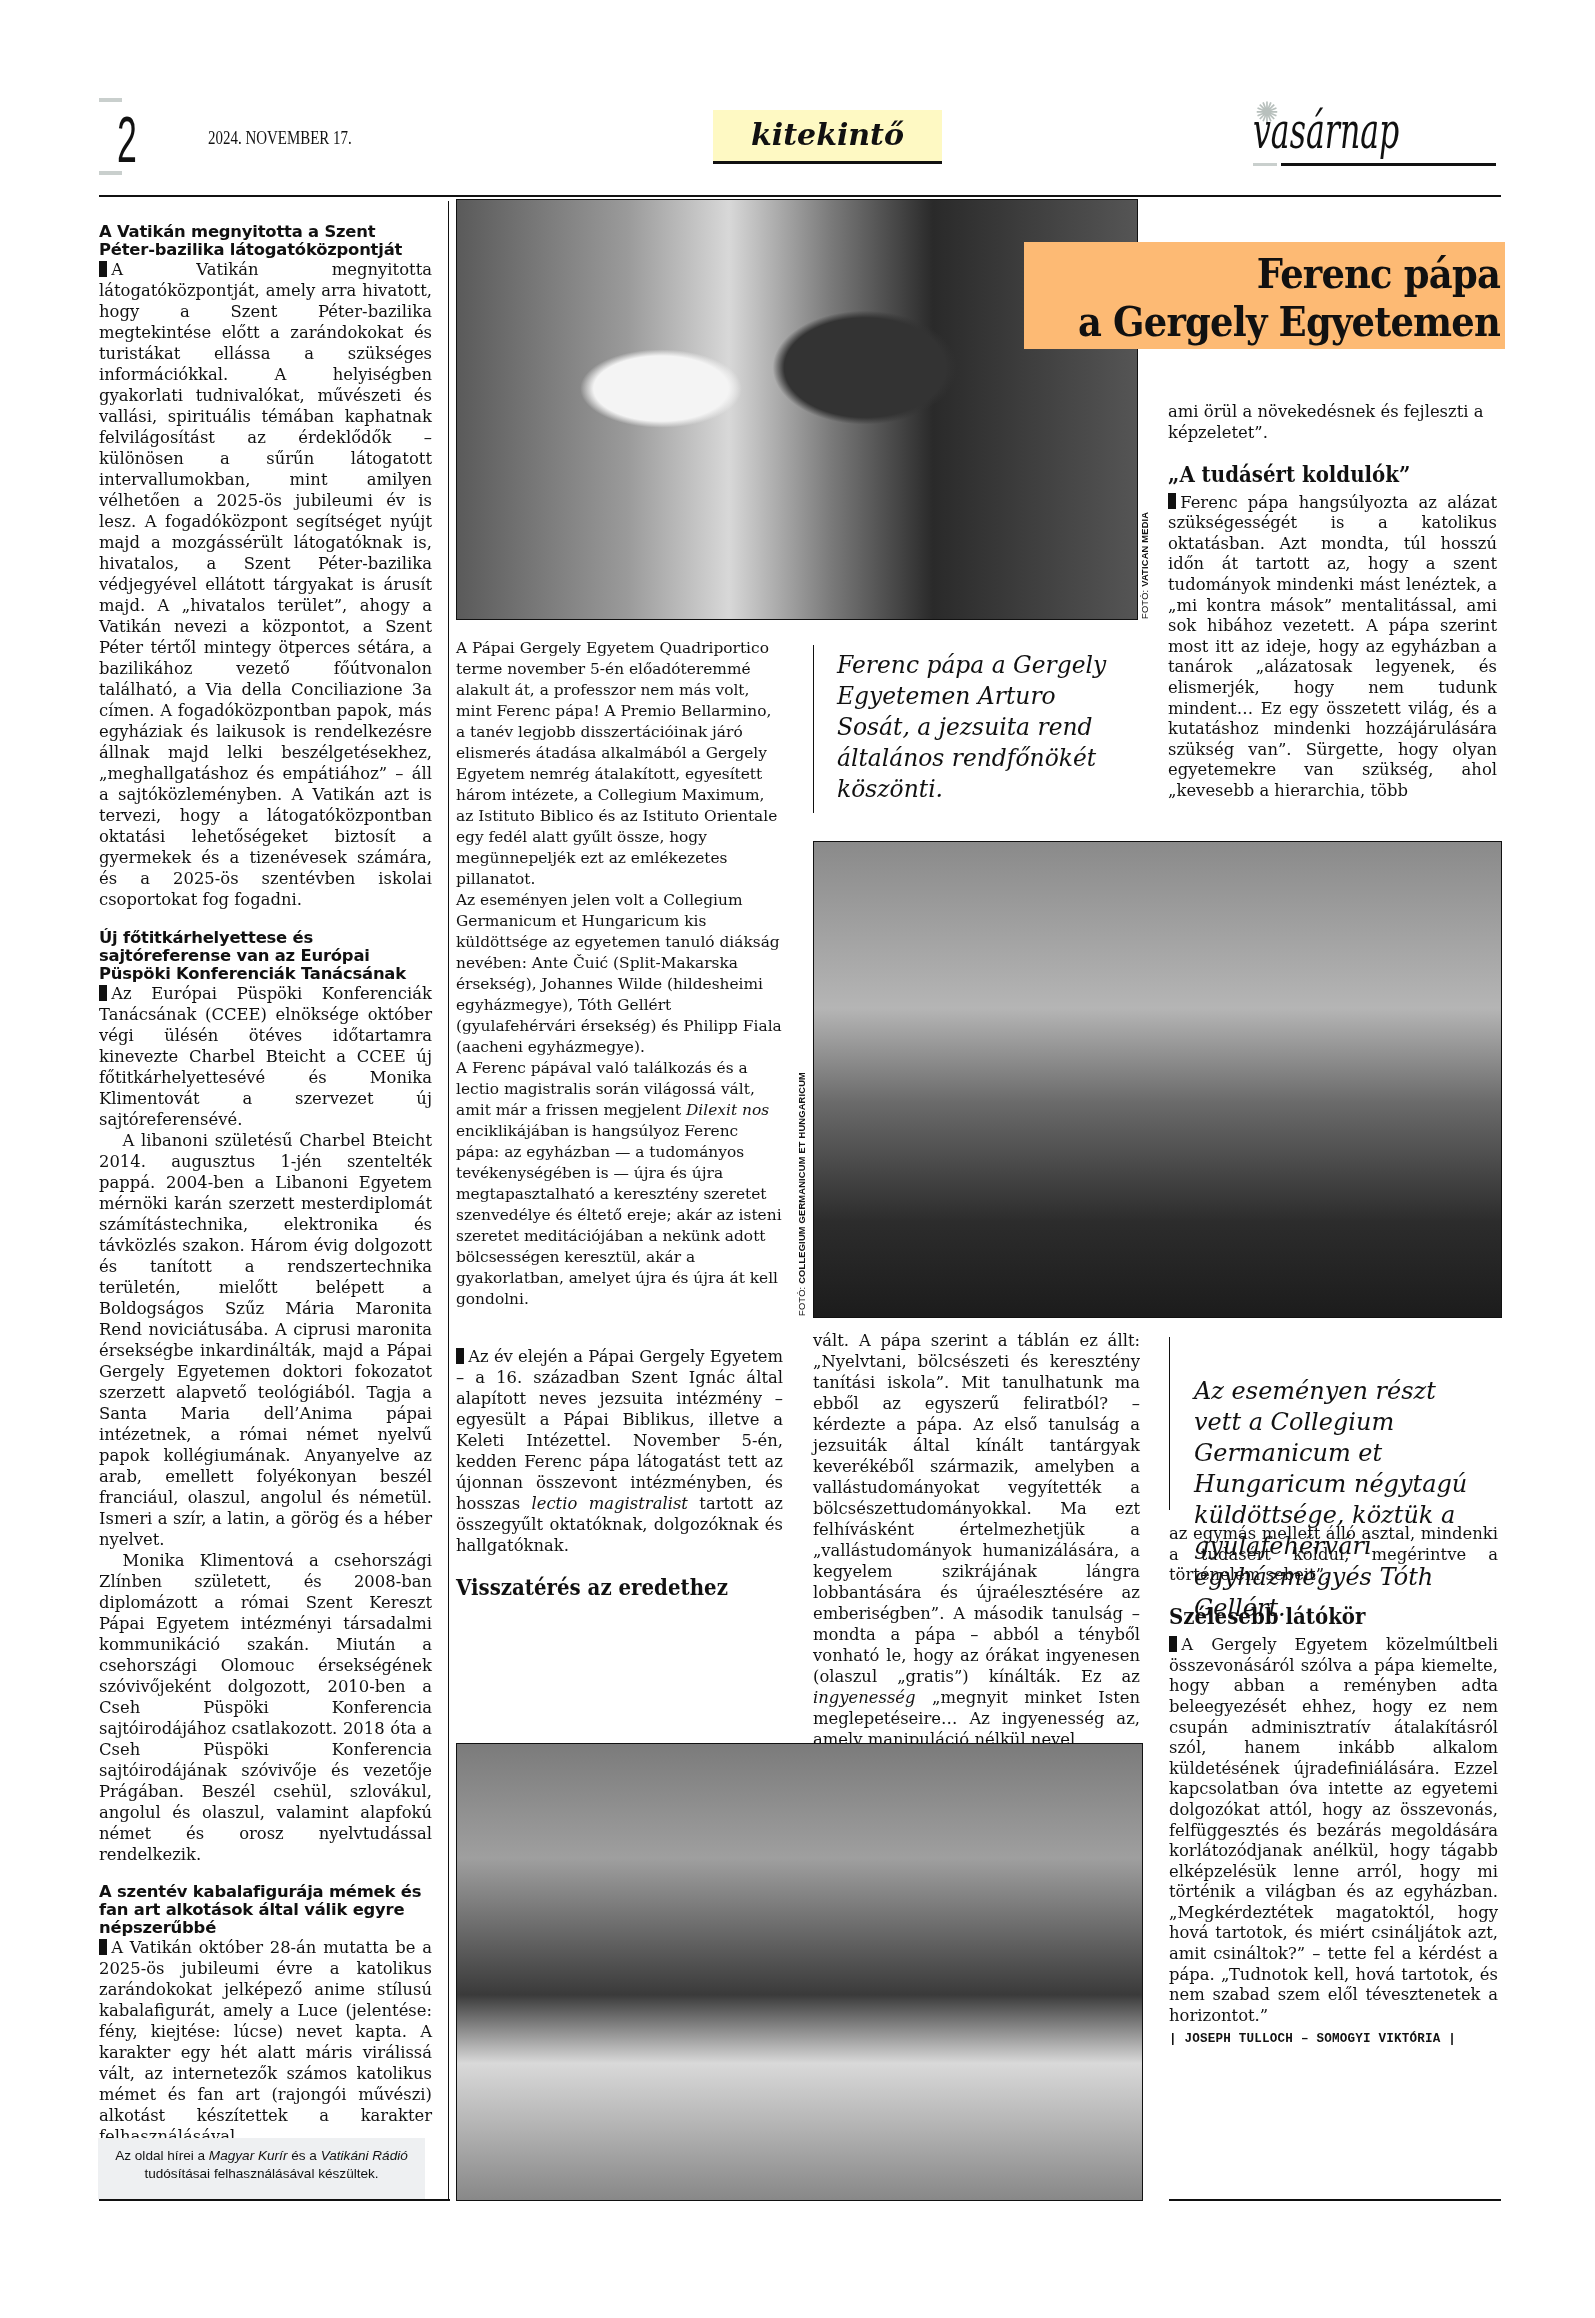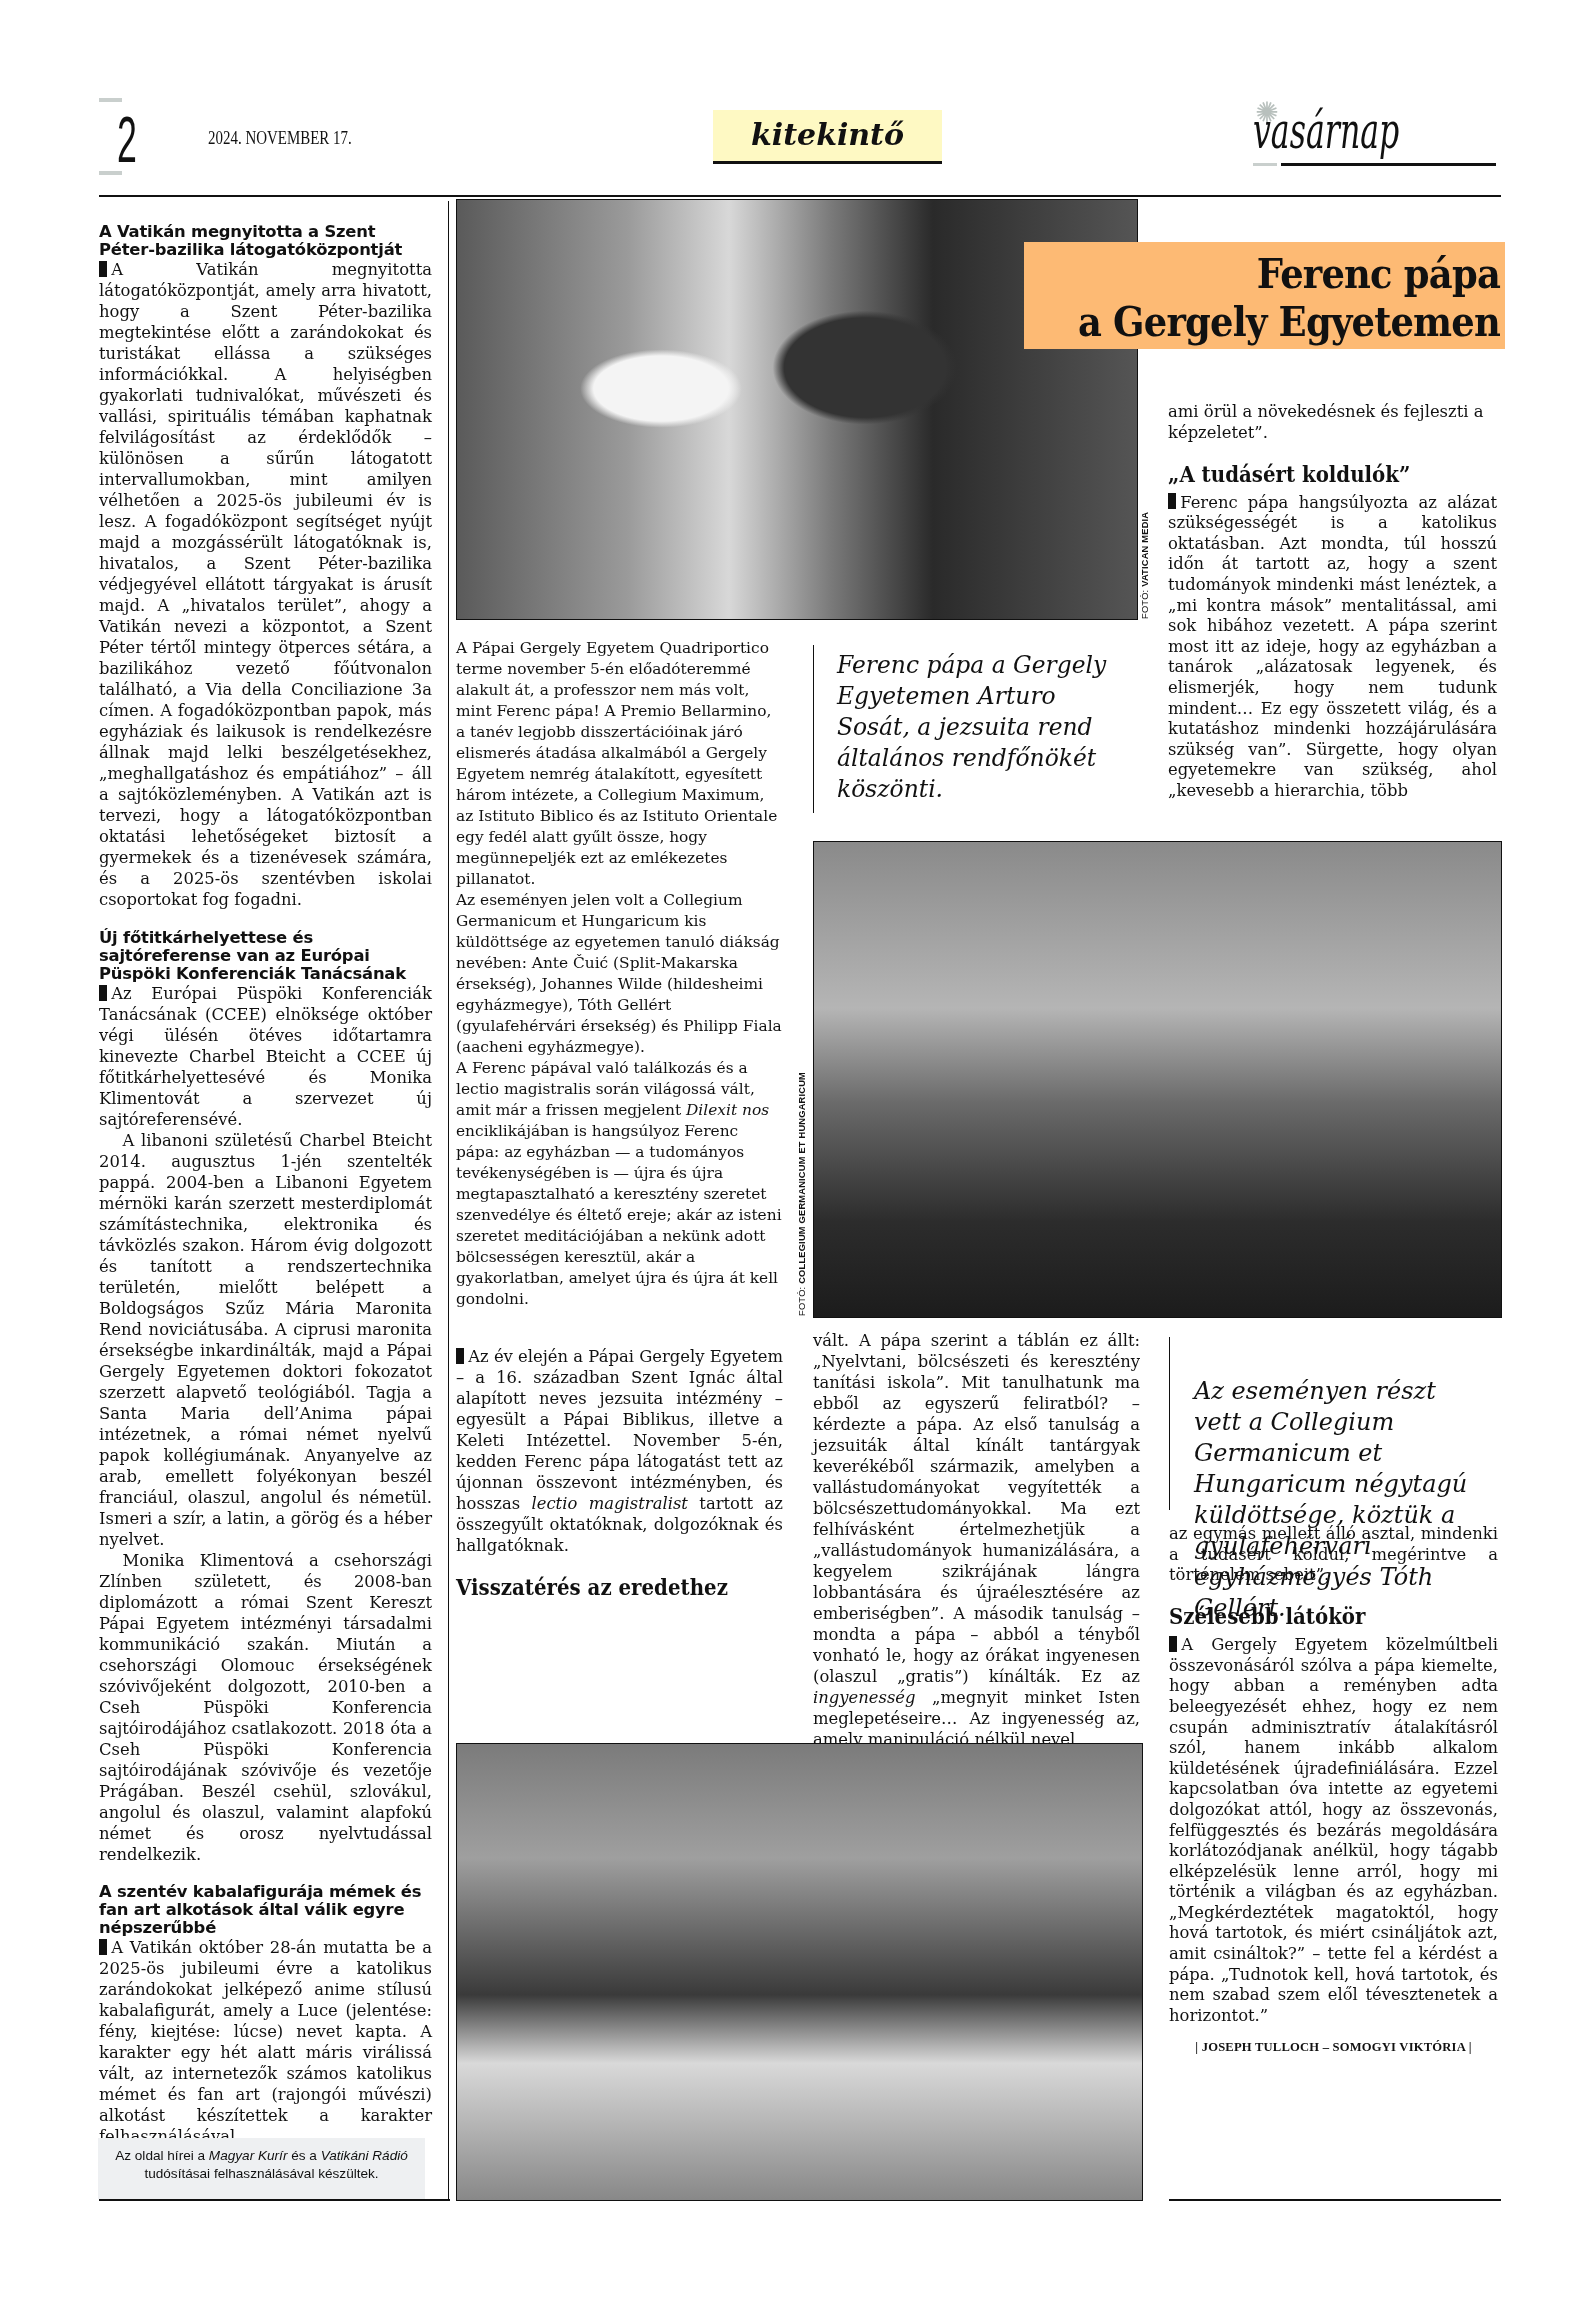--- a/index.html
+++ b/index.html
@@ -36,21 +36,21 @@
             background: linear-gradient(180deg, #8a8a8a 0%, #b5b5b5 35%, #6a6a6a 55%, #2c2c2c 80%, #1c1c1c 100%); }
   .photo3 { left:456px; top:1743px; width:687px; height:458px;
             background: linear-gradient(180deg, #7b7b7b 0%, #9f9f9f 25%, #3a3a3a 55%, #d9d9d9 70%, #888 100%); }
   .credit { position:absolute; font-family:"Liberation Sans", sans-serif; font-size:9.3px; transform:rotate(-90deg); transform-origin:left top; white-space:nowrap; letter-spacing:0.2px; }
   .credit b { font-weight:bold; }
   .headline-box { position:absolute; left:1024px; top:242px; width:481px; height:107px; background:#fdba74; }
   .headline { position:absolute; right:4.7px; top:8.4px; text-align:right; font-family:"DejaVu Serif", serif; font-weight:bold; font-size:41px; line-height:48px; letter-spacing:-0.9px; transform:scaleX(0.9); transform-origin:right top; }
   .sub-head { font-family:"DejaVu Serif", serif; font-weight:bold; font-size:21.5px; line-height:26px; margin:0 0 4.7px 0; text-align:left; transform:scaleX(0.92); transform-origin:left top; }
   .pullquote { position:absolute; font-family:"DejaVu Serif", serif; font-style:italic; font-size:24px; line-height:31px; }
   .pq-rule { position:absolute; width:1.4px; background:#111; }
-  .byline { font-family:Liberation Serif, serif; font-weight:bold; font-size:12.6px; text-align:center; margin-top:11px; letter-spacing:0.2px; }
+  .byline { font-family:Liberation Mono, monospace; font-weight:bold; font-size:12.6px; text-align:left; margin-top:3px; letter-spacing:0.2px; }
   .lead { font-weight:normal; text-align:left; }
   i { font-style:italic;text-align:right; }
 </style>
 </head>
 <body>
 
 <div class="pg-bar" style="top:98px;"></div>
 <div class="pg-num">2</div>
 <div class="pg-bar" style="top:171px;"></div>
 <div class="pg-date">2024. NOVEMBER 17.</div>

